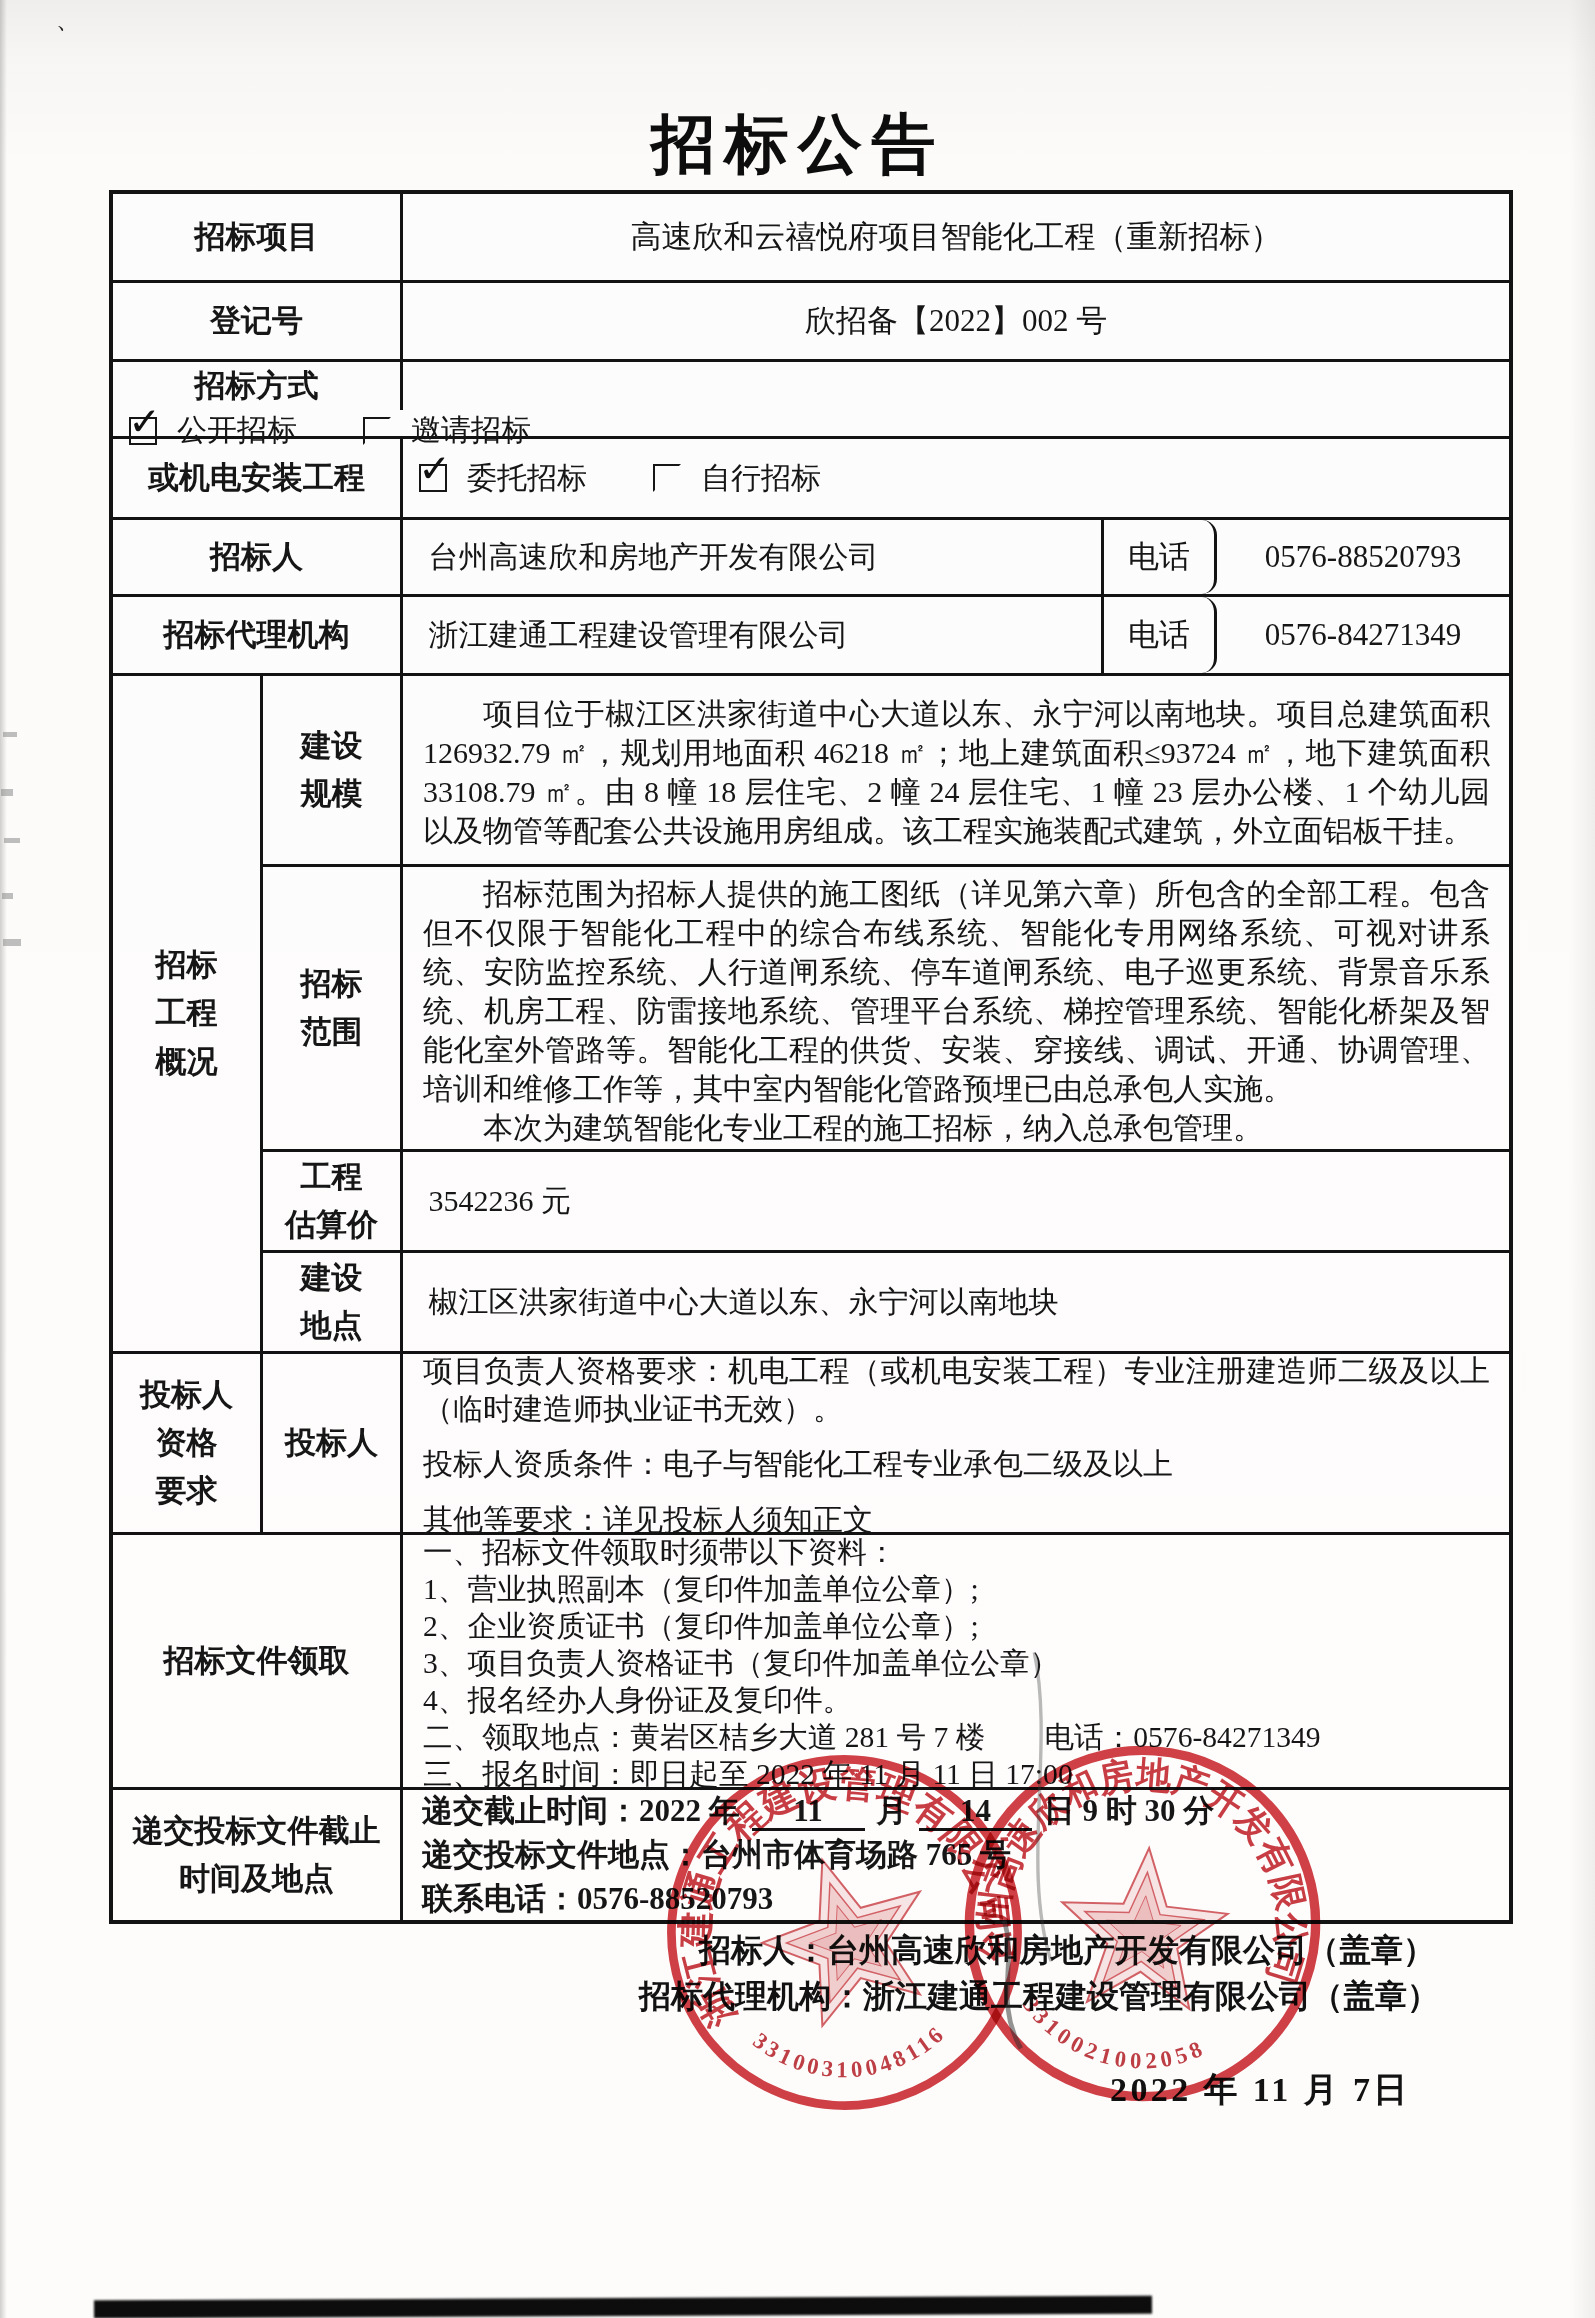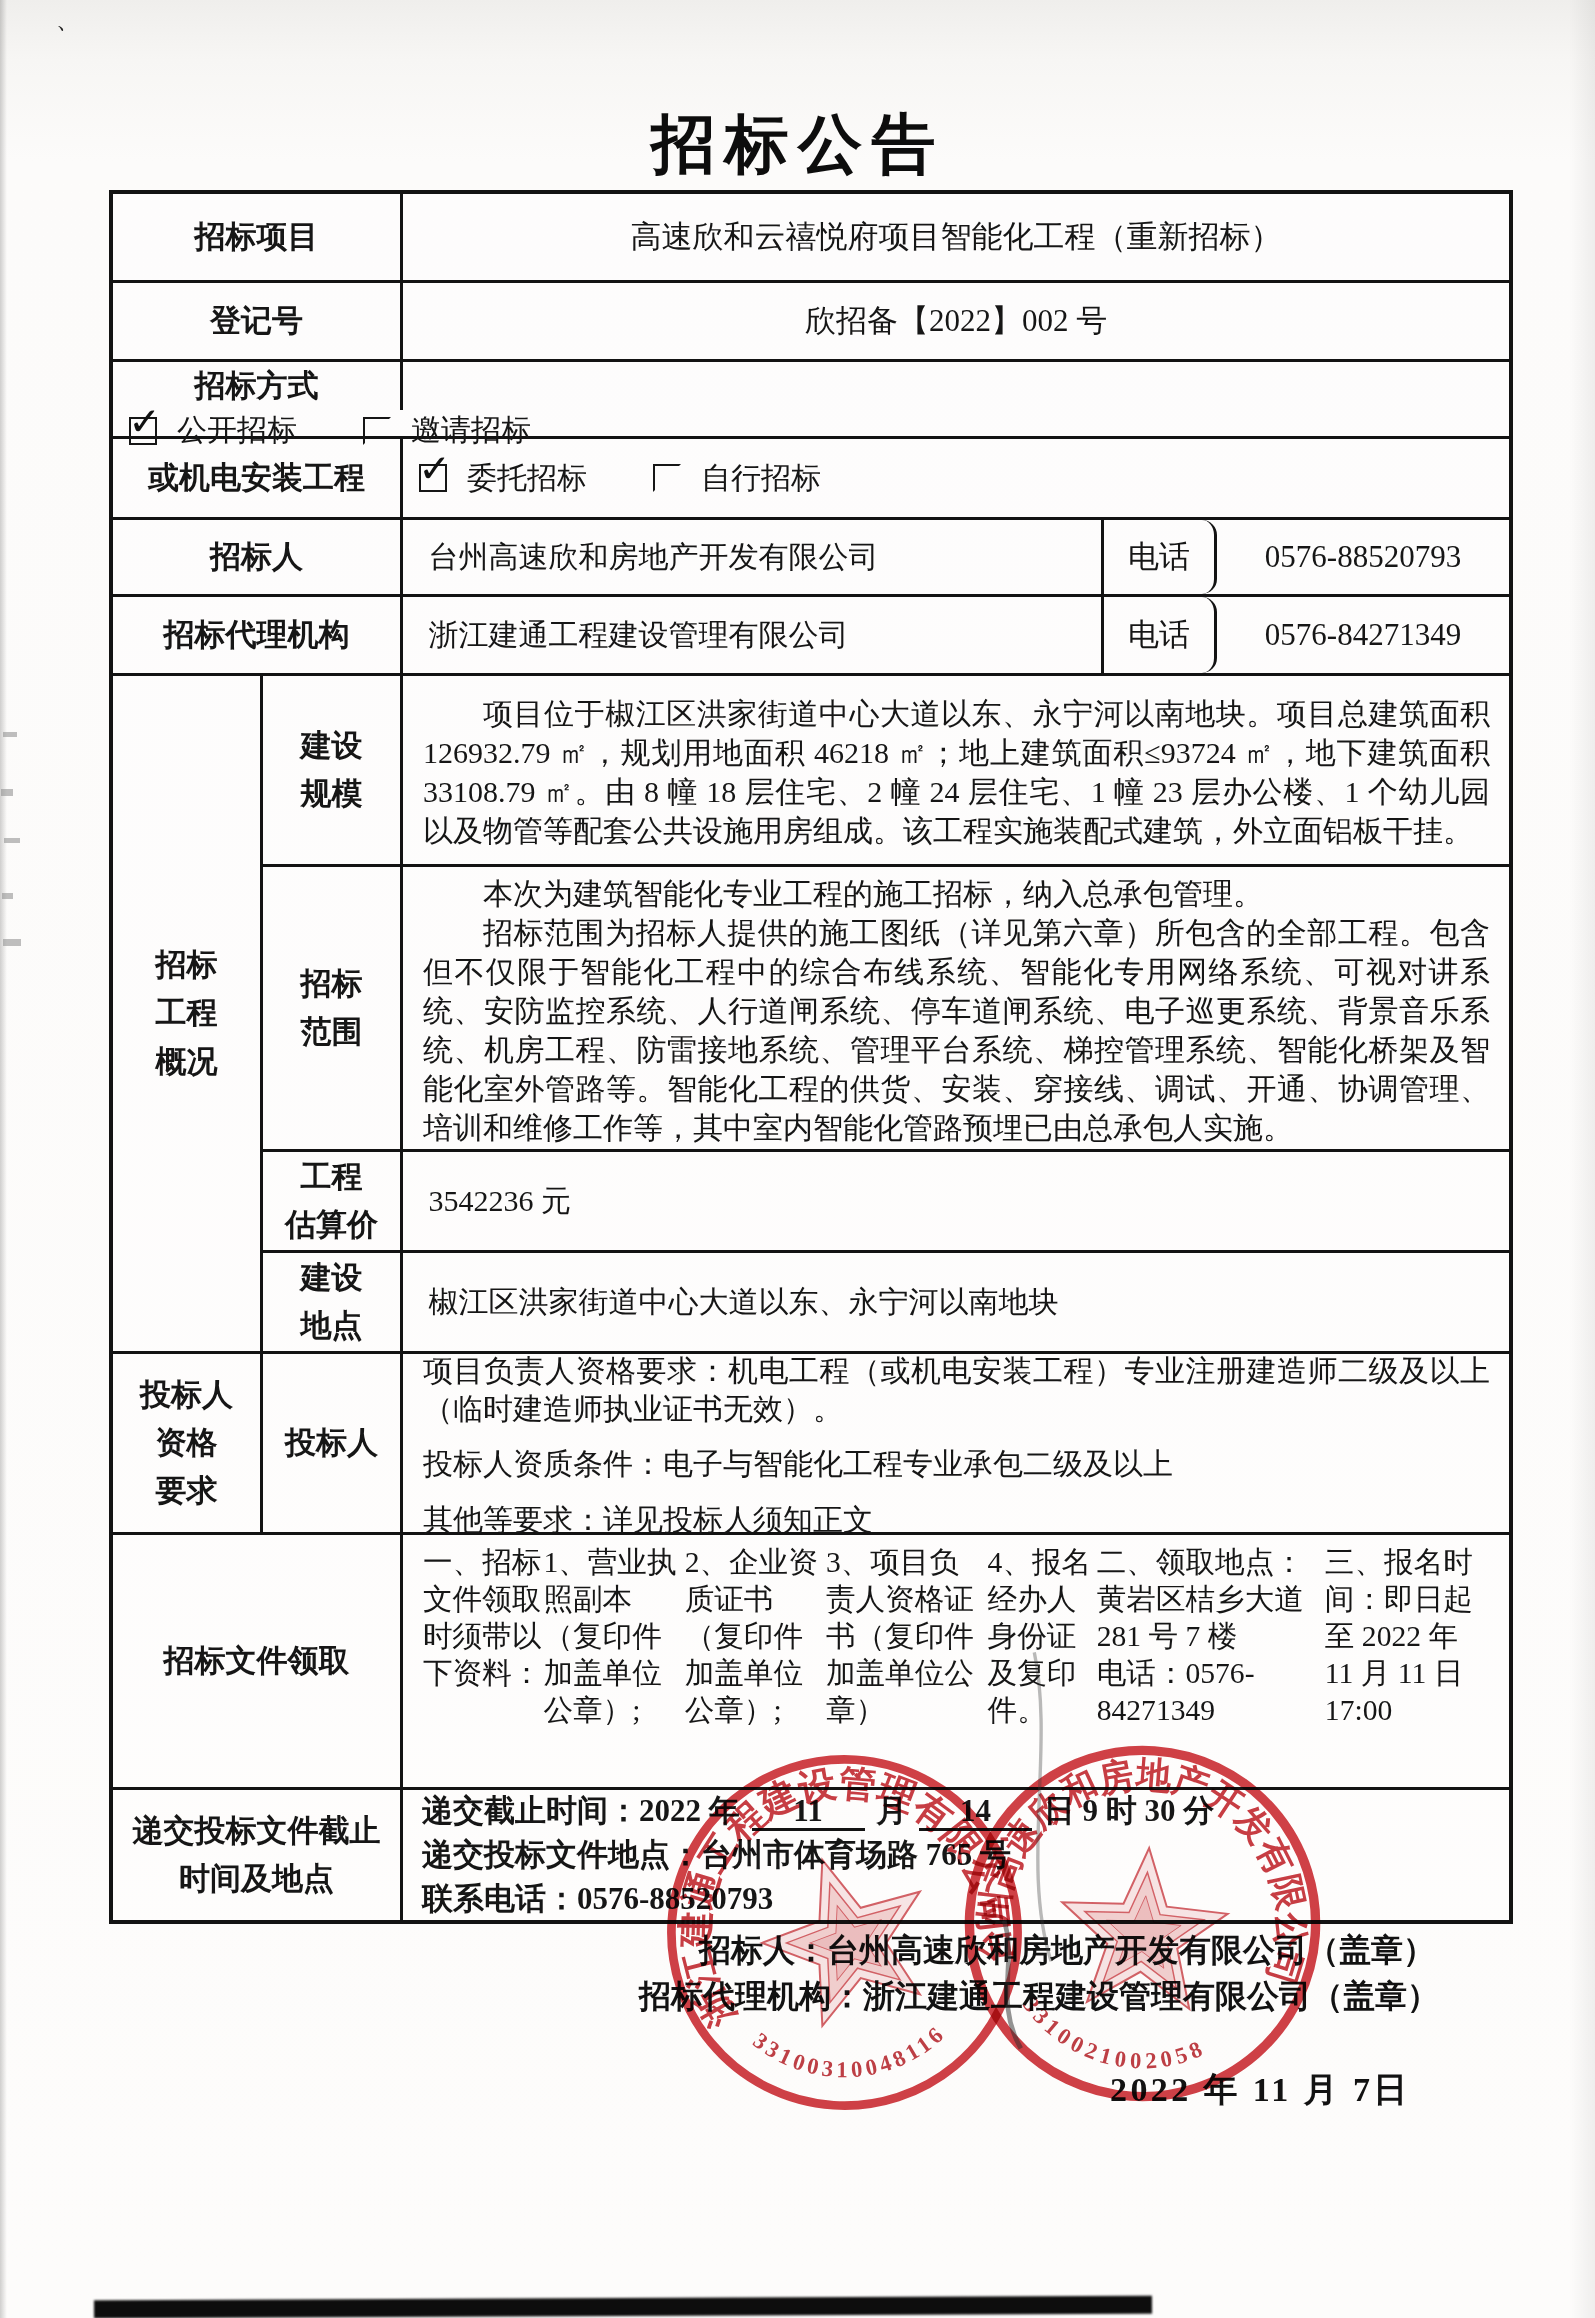--- a/index.html
+++ b/index.html
@@ -44,21 +44,21 @@
 
   .opts{display:flex; align-items:center; font-size:30px; padding-left:16px;}
   .cb{position:relative; width:28px; height:28px; border:2.7px solid #161616; flex:none; margin-right:20px; box-sizing:border-box;}
   .cb .tick{position:absolute; left:-2.7px; top:-20px; font-size:39px; font-weight:bold; color:#111; font-family:"DejaVu Sans",sans-serif;}
   .cb.empty{border-right-color:transparent; border-bottom-color:transparent;}
   .opt2{margin-left:66px;}
 
   .paras{padding:10.7px 19px 6.7px 20px; font-size:30px; line-height:39px; text-align:justify; display:flex; flex-direction:column; justify-content:center;}
   .paras .ind{text-indent:2em;}
   .qual{gap:17.5px; line-height:38px;}
-  .list{padding:9.4px 19px 5.4px 20px; font-size:29.6px; line-height:37px; display:flex; flex-direction:row; justify-content:flex-end;}
+  .list{padding:9.4px 19px 5.4px 20px; font-size:29.6px; line-height:37px; display:flex; flex-direction:column; justify-content:center;}
   .subm{padding:9.4px 19px; font-size:31px; font-weight:bold; line-height:44px; display:flex; flex-direction:column; justify-content:center;}
   .blank{display:inline-block; min-width:113px; text-align:center; border-bottom:3.4px solid #131313; margin:0 4px; line-height:1.1;}
 
   .sig{position:absolute; font-size:32px; font-weight:bold; white-space:nowrap; color:#121212;}
   .date-line{position:absolute; font-size:34px; font-weight:bold; letter-spacing:3.4px; color:#121212;}
 
   .stamp{position:absolute; mix-blend-mode:multiply; opacity:0.87;}
   .stamp text{font-family:"Liberation Serif","DejaVu Serif",serif;}
 
   .band{position:absolute; left:94px; top:2298px; width:1058px; height:17.5px; background:#0d0d0d;
@@ -139,22 +139,22 @@
           <div class="td label w-sub">建设
 规模</div>
           <div class="td paras grow">
             <div class="ind">项目位于椒江区洪家街道中心大道以东、永宁河以南地块。项目总建筑面积 126932.79 ㎡，规划用地面积 46218 ㎡；地上建筑面积≤93724 ㎡，地下建筑面积 33108.79 ㎡。由 8 幢 18 层住宅、2 幢 24 层住宅、1 幢 23 层办公楼、1 个幼儿园以及物管等配套公共设施用房组成。该工程实施装配式建筑，外立面铝板干挂。</div>
           </div>
         </div>
         <div class="tr" style="height:285px;border-bottom:3.4px solid #131313;">
           <div class="td label w-sub">招标
 范围</div>
           <div class="td paras grow">
+            <div class="ind">招标范围为招标人提供的施工图纸（详见第六章）所包含的全部工程。包含但不仅限于智能化工程中的综合布线系统、智能化专用网络系统、可视对讲系统、安防监控系统、人行道闸系统、停车道闸系统、电子巡更系统、背景音乐系统、机房工程、防雷接地系统、管理平台系统、梯控管理系统、智能化桥架及智能化室外管路等。智能化工程的供货、安装、穿接线、调试、开通、协调管理、培训和维修工作等，其中室内智能化管路预埋已由总承包人实施。</div>
             <div class="ind">本次为建筑智能化专业工程的施工招标，纳入总承包管理。</div>
-            <div class="ind">招标范围为招标人提供的施工图纸（详见第六章）所包含的全部工程。包含但不仅限于智能化工程中的综合布线系统、智能化专用网络系统、可视对讲系统、安防监控系统、人行道闸系统、停车道闸系统、电子巡更系统、背景音乐系统、机房工程、防雷接地系统、管理平台系统、梯控管理系统、智能化桥架及智能化室外管路等。智能化工程的供货、安装、穿接线、调试、开通、协调管理、培训和维修工作等，其中室内智能化管路预埋已由总承包人实施。</div>
           </div>
         </div>
         <div class="tr" style="height:101px;border-bottom:3.4px solid #131313;">
           <div class="td label w-sub">工程
 估算价</div>
           <div class="td celll grow">3542236 元</div>
         </div>
         <div class="tr" style="flex:1;">
           <div class="td label w-sub">建设
 地点</div>

